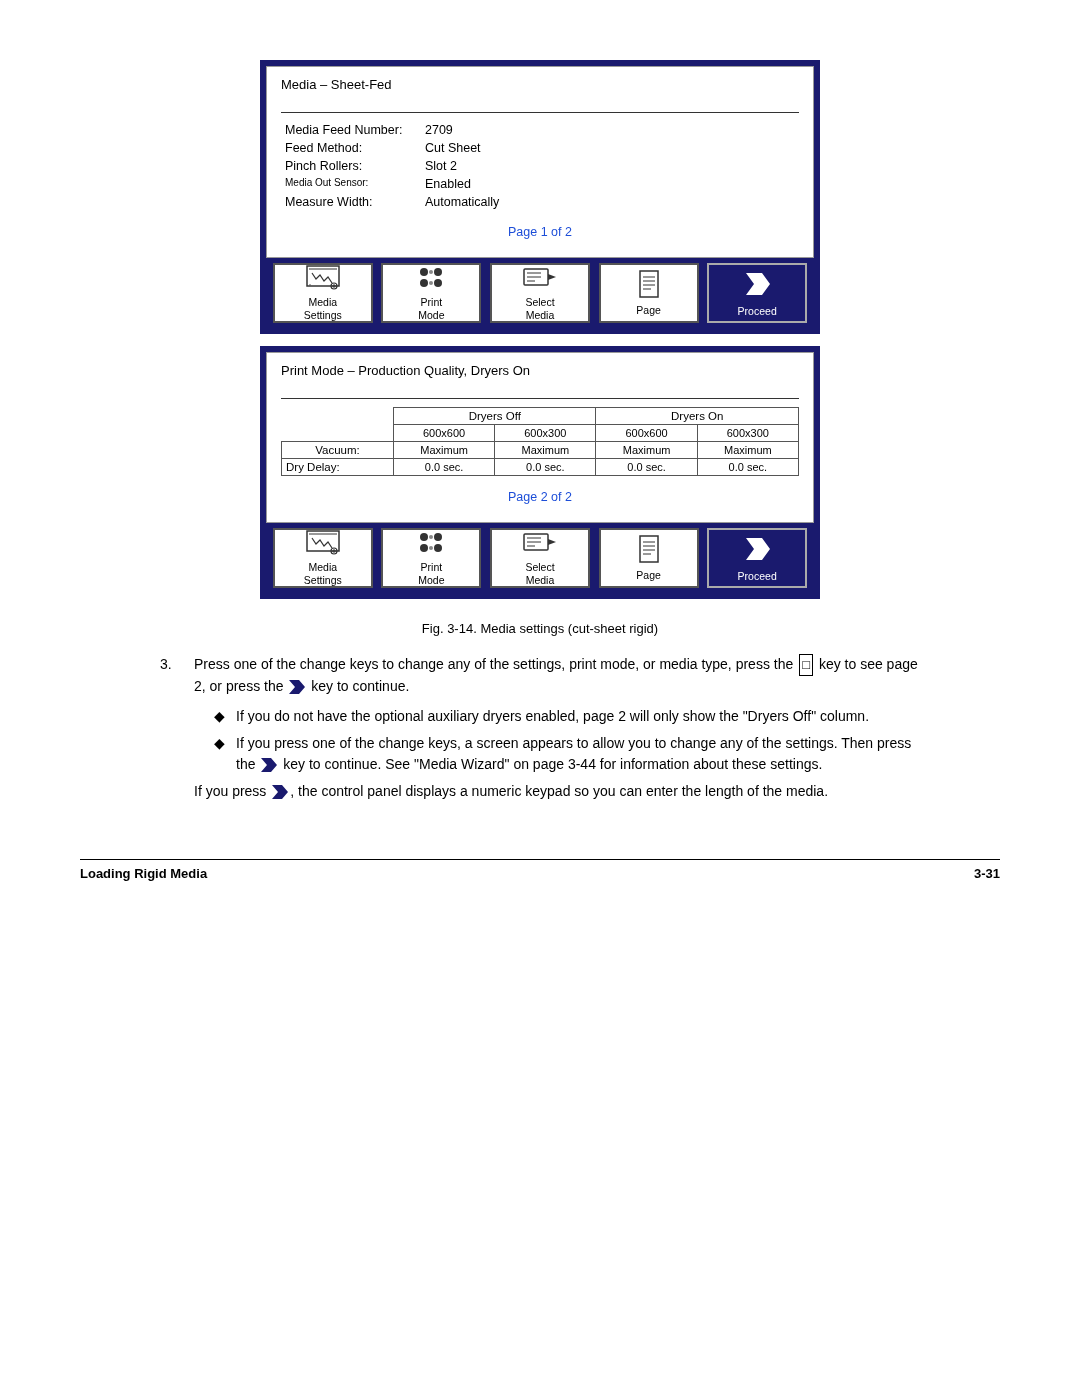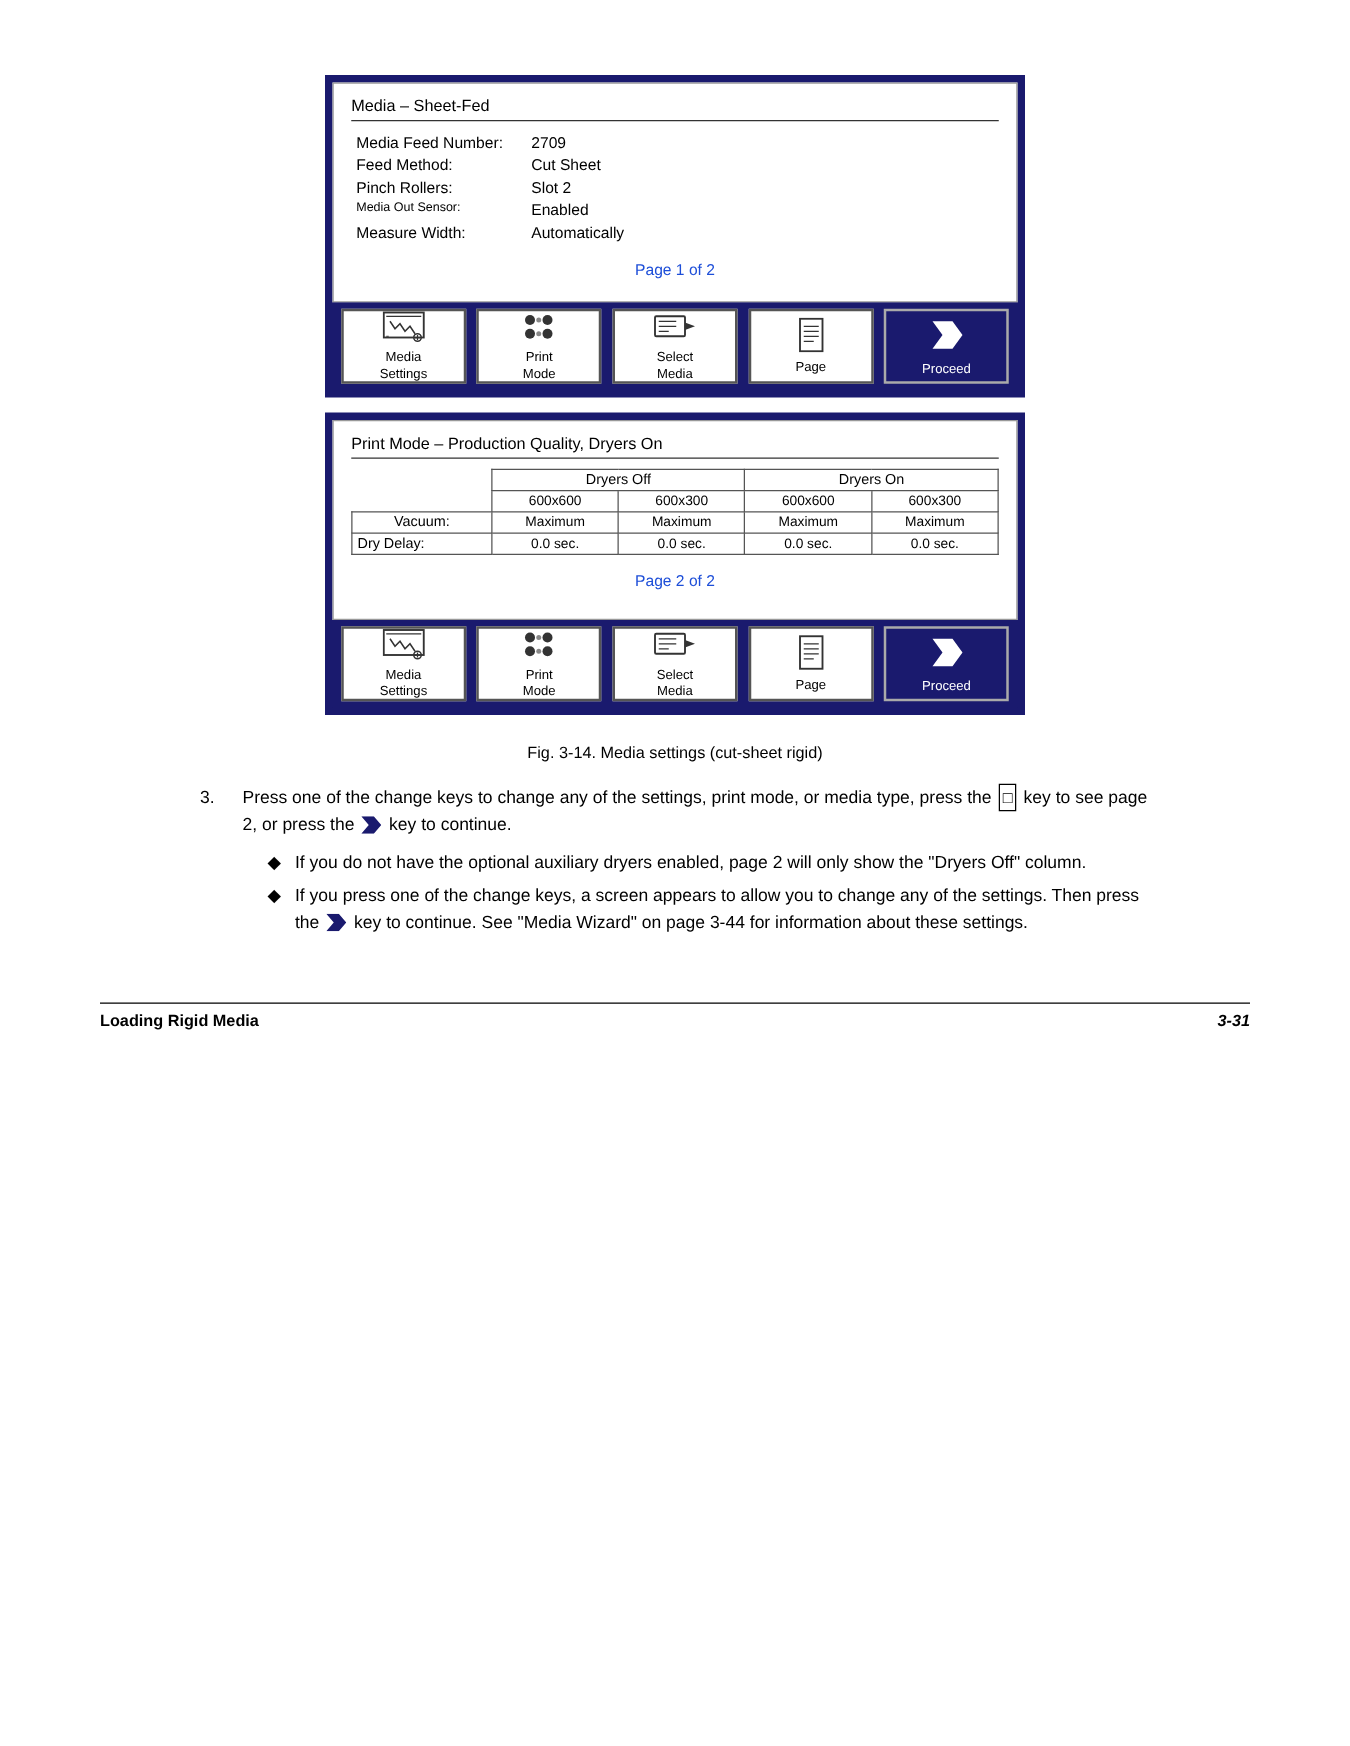--- a/index.html
+++ b/index.html
@@ -32,21 +32,21 @@
       background: #ffffff;
       border: 1px solid #999;
       padding: 10px 14px 14px 14px;
       min-height: 160px;
     }
 
     .panel-title {
       font-size: 13px;
       font-weight: normal;
       border-bottom: 1px solid #333;
-      padding-bottom: 4px;
+      padding-bottom: 20px;
       margin-bottom: 8px;
       color: #000;
     }
 
     .info-table {
       width: 100%;
       border-collapse: collapse;
       font-size: 12.5px;
     }
 
@@ -196,21 +196,20 @@
       padding-top: 6px;
       font-size: 13px;
     }
 
     .footer-left {
       font-weight: bold;
     }
 
     .footer-right {
       font-weight: bold;
-      font-style: italic;
     }
   </style>
 </head>
 <body>
 
 <div class="page-content">
 
   <div class="panel-wrapper">
     <div class="panel-inner">
       <div class="panel-title">Media – Sheet-Fed</div>
@@ -419,20 +418,27 @@
           </li>
           <li>
             <span class="bullet-diamond">◆</span>
             <span>If you press one of the change keys, a screen appears to allow you to change any of the settings. Then press the
               <svg style="display:inline-block;vertical-align:middle;margin:0 2px;" width="16" height="14" viewBox="0 0 16 14">
                 <polygon points="0,0 10,0 16,7 10,14 0,14 6,7" fill="#1a1a6e"></polygon>
               </svg>
               key to continue. See "Media Wizard" on page 3-44 for information about these settings.</span>
           </li>
         </ul>
+        <p>
+          If you press
+          <svg style="display:inline-block;vertical-align:middle;margin:0 2px;" width="16" height="14" viewBox="0 0 16 14">
+            <polygon points="0,0 10,0 16,7 10,14 0,14 6,7" fill="#1a1a6e"></polygon>
+          </svg>,
+          the control panel displays a numeric keypad so you can enter the length of the media.
+        </p>
       </div>
     </div>
   </div>
 
   <div class="page-footer">
     <span class="footer-left">Loading Rigid Media</span>
     <span class="footer-right">3-31</span>
   </div>
 
 </div>

